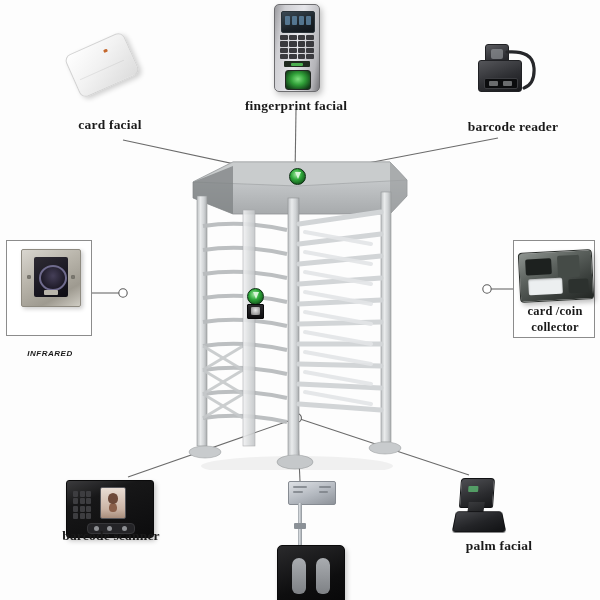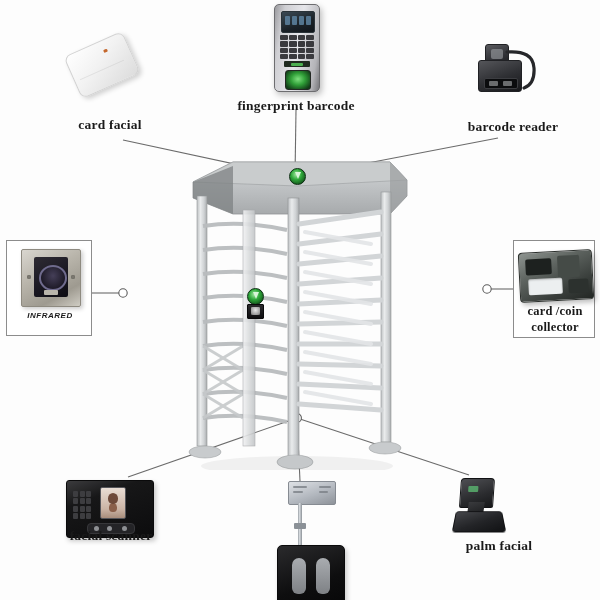--- a/index.html
+++ b/index.html
@@ -17,21 +17,21 @@
     position:absolute;
     font-family:"Liberation Serif", serif;
     font-weight:bold;
     color:#1a1a1a;
     font-size:13.5px;
     letter-spacing:.2px;
     white-space:nowrap;
     text-align:center;
   }
   .label.small{font-size:12.5px;}
-  .label.tiny{font-size:8px;font-style:italic;letter-spacing:.5px;font-family:"Liberation Sans",sans-serif;}
+  .label.tiny{font-size:8px;font-style:italic;letter-spacing:.5px;font-family:"Liberation Sans",sans-serif;margin-top:38px;}
 
   
   .panel{
     position:absolute;
     border:1px solid #8c8c8c;
     background:#ffffff;
     box-sizing:border-box;
   }
 
   
@@ -357,21 +357,21 @@
           <span></span>
         <span></span>
           <span></span>
           <span></span>
           <span></span>
       </div>
       <div class="fp-strip"></div>
       <div class="fp-sensor"></div>
     </div>
   </div>
-  <div class="label" style="left:216px;top:98px;width:160px;">fingerprint barcode</div>
+  <div class="label" style="left:216px;top:98px;width:160px;">fingerprint facial</div>
 
   <div class="device" style="left:478px;top:44px;width:60px;height:50px;">
     <div class="bc-top"></div>
     <div class="bc-main">
       <div class="bc-win"></div>
     </div>
     <svg width="60" height="50" style="position:absolute;left:0;top:0;">
       <path d="M29 8 q26 -2 27 16 q1 16 -10 20" fill="none" stroke="#26272a" stroke-width="3.2" stroke-linecap="round"></path>
     </svg>
   </div>
@@ -421,21 +421,21 @@
           <span></span>
       </div>
       <div class="photo"></div>
       <div class="bar">
         <i style="left:6px;"></i>
           <i style="left:19px;"></i>
           <i style="left:34px;"></i>
       </div>
     </div>
   </div>
-  <div class="label" style="left:52px;top:528px;width:118px;">facial scanner</div>
+  <div class="label" style="left:52px;top:528px;width:118px;">barcode scanner</div>
 
   <div class="device" style="left:277px;top:481px;width:70px;height:126px;">
     <div class="foot-top" style="position:absolute;left:11px;top:0;">
       <i style="left:4px;width:14px;"></i>
       <i style="left:4px;top:9px;width:10px;"></i>
       <i style="left:30px;width:12px;"></i>
       <i style="left:30px;top:9px;width:9px;"></i>
     </div>
     <div class="foot-pole"></div>
     <div class="foot-clamp"></div>

